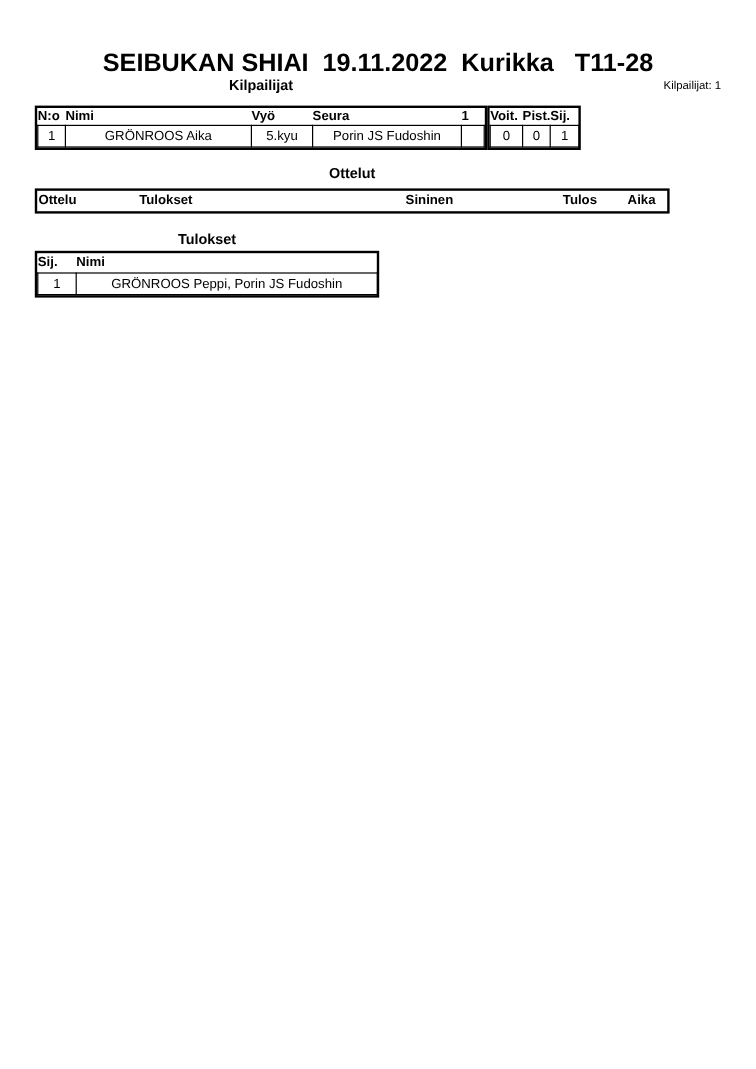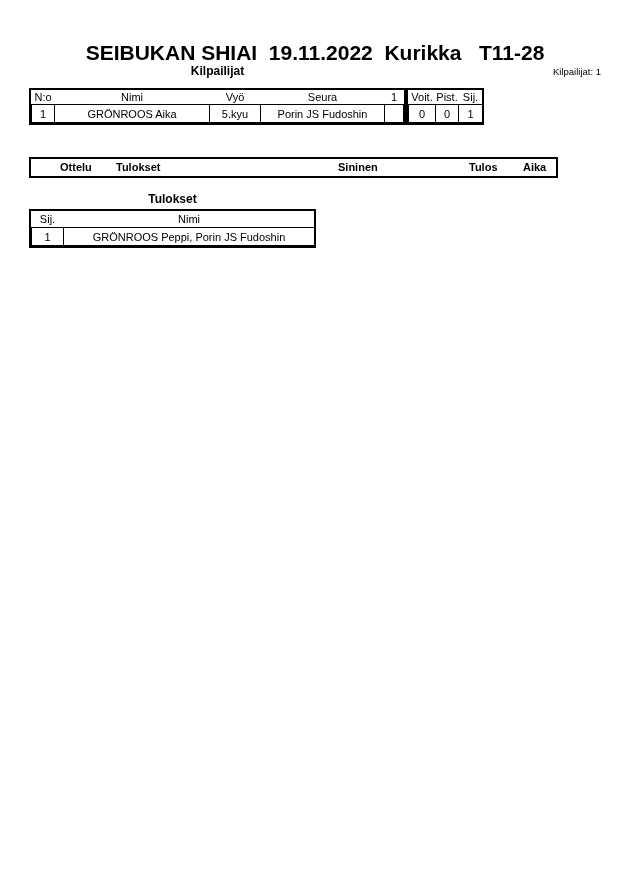--- a/index.html
+++ b/index.html
@@ -26,42 +26,42 @@
     position:absolute;top:66px;right:29px;
     font-size:9.5px;font-weight:normal;padding-left:44px;
   }
   .box{
     position:absolute;border:2px solid #000;background:#fff;box-sizing:border-box;
   }
   .box table{
     border-collapse:collapse;table-layout:fixed;width:100%;
   }
   .box th{
-    font-size:11px;font-weight:normal;padding:0;height:14px;
-    white-space:nowrap;overflow:visible;text-align:center;vertical-align:middle;
+    font-size:11px;font-weight:bold;padding:0;height:14px;
+    white-space:nowrap;overflow:visible;text-align:left;vertical-align:middle;
   }
   .box td{
     font-size:11px;font-weight:normal;padding:0;height:17px;
     border:1px solid #000;white-space:nowrap;overflow:hidden;
     text-align:center;vertical-align:middle;
   }
   .box tr.hdr{border-bottom:1px solid #000;}
   .al{text-align:left;padding-left:4px;}
   .hl{text-align:left;padding-left:1px;}
   
   .t1-left{left:29px;top:88px;width:377px;height:37px;}
   .t1-right{left:406px;top:88px;width:78px;height:37px;}
   
   .t-matches{left:29px;top:157px;width:529px;height:21px;}
   .t-matches .hrow{position:relative;height:17px;}
   .t-matches span{
     position:absolute;top:0;line-height:17px;
     font-size:11px;font-weight:bold;white-space:nowrap;
   }
-  .mh-match{left:1px;padding-left:28px;}
+  .mh-match{left:1px;}
   .mh-white{left:85px;}
   .mh-blue{left:307px;}
   .mh-result{left:438px;}
   .mh-time{left:492px;}
   
   .t-results{left:29px;top:209px;width:287px;height:39px;}
   .t-results th{height:16px;}
 </style>
 </head>
 <body>
@@ -116,20 +116,21 @@
       </tr>
       <tr>
         <td>0</td>
         <td>0</td>
         <td>1</td>
       </tr>
     </tbody>
       </table>
   </div>
 
+  <div class="section-label lbl-ottelut">Ottelut</div>
 
   <div class="box t-matches">
     <div class="hrow">
       <span class="mh-match">Ottelu</span>
       <span class="mh-white">Tulokset</span>
       <span class="mh-blue">Sininen</span>
       <span class="mh-result">Tulos</span>
       <span class="mh-time">Aika</span>
     </div>
   </div>

